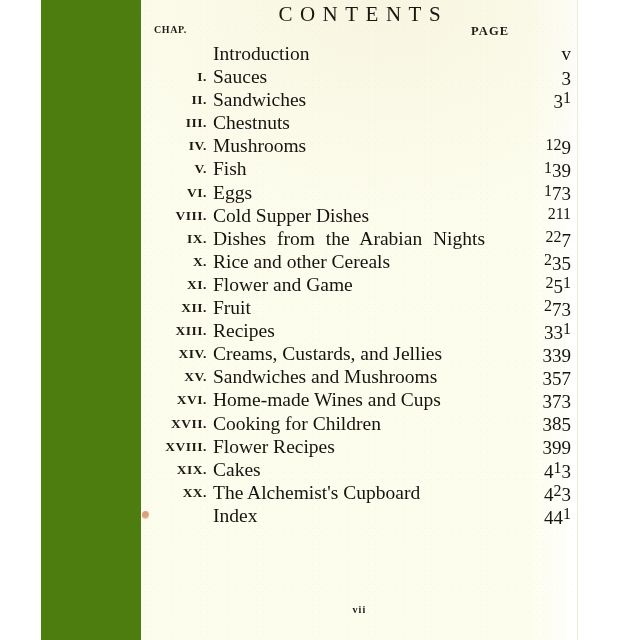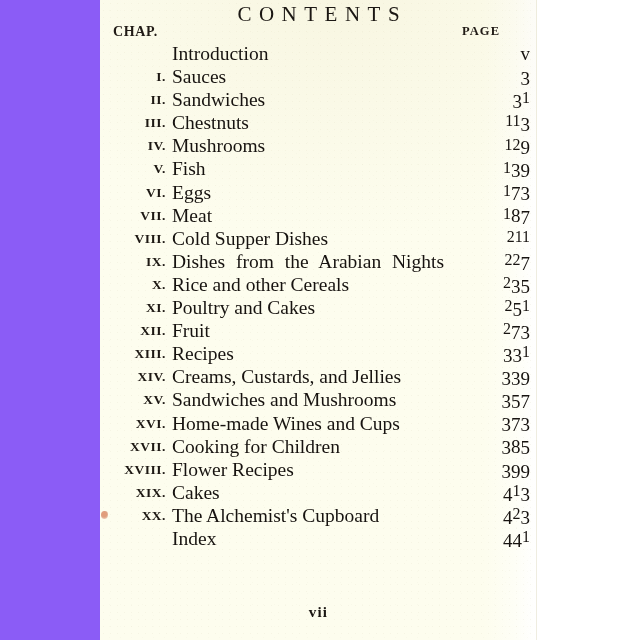--- a/index.html
+++ b/index.html
@@ -12,21 +12,22 @@
     height: 640px;
     overflow: hidden;
     font-family: "Liberation Serif", "DejaVu Serif", serif;
     -webkit-font-smoothing: antialiased;
   }
 
   #page {
     position: relative;
     width: 524px;
     height: 640px;
-    background: #8b5cf6;
+    background: #4d7c0f;
+    margin-left: 41px;
   }
 
   
   #paper {
     position: absolute;
     left: 100px;
     top: 0;
     width: 437px;
     height: 640px;
     background:
@@ -70,31 +71,31 @@
     text-indent: 7.5px;
     color: #1b1713;
     white-space: nowrap;
   }
 
   
   #chap-head {
     position: absolute;
     left: 113px;
     top: 24px;
-    font-size: 14px;
+    font-size: 10px;
     letter-spacing: 0.6px;
     color: #211b16;
     font-weight: 600;
   }
   #page-head {
     position: absolute;
     left: 430px;
     top: 24px;
     width: 102px;
-    text-align: center;
+    text-align: left;
     font-size: 12.5px;
     letter-spacing: 1.1px;
     color: #211b16;
     font-weight: 600;
   }
 
   
   #entries {
     position: absolute;
     left: 100px;
@@ -145,21 +146,21 @@
   .pg .osf-x { position: relative; top: -0.18em; font-size: 0.84em; }
   .pg .osf-d { position: relative; top: 0.10em; }
 
   
   #folio {
     position: absolute;
     left: 100px;
     top: 604px;
     width: 437px;
     text-align: center;
-    font-size: 15px;
+    font-size: 10px;
     letter-spacing: 1.2px;
     color: #1b1713;
     font-weight: 600;
   }
 
   
   #foxing {
     position: absolute;
     left: 101px;
     top: 511px;
@@ -210,60 +211,54 @@
         <span class="pg"><span class="osf-d">3</span></span>
       </div>
       <div class="entry">
         <span class="num">II.</span>
         <span class="ttl">Sandwiches</span>
         <span class="pg"><span class="osf-d">3</span><span class="osf-x">1</span></span>
       </div>
       <div class="entry">
         <span class="num">III.</span>
         <span class="ttl">Chestnuts</span>
-        <span class="pg"><span class="osf-x">1</span><span class="osf-x">1</span><span class="osf-d">3</span></span>
       </div>
       <div class="entry">
         <span class="num">IV.</span>
         <span class="ttl">Mushrooms</span>
         <span class="pg"><span class="osf-x">1</span><span class="osf-x">2</span><span class="osf-d">9</span></span>
       </div>
       <div class="entry">
         <span class="num">V.</span>
         <span class="ttl">Fish</span>
         <span class="pg"><span class="osf-x">1</span><span class="osf-d">3</span><span class="osf-d">9</span></span>
       </div>
       <div class="entry">
         <span class="num">VI.</span>
         <span class="ttl">Eggs</span>
         <span class="pg"><span class="osf-x">1</span><span class="osf-d">7</span><span class="osf-d">3</span></span>
       </div>
       <div class="entry">
-        <span class="num">VII.</span>
-        <span class="ttl">Meat</span>
-        <span class="pg"><span class="osf-x">1</span>8<span class="osf-d">7</span></span>
-      </div>
-      <div class="entry">
         <span class="num">VIII.</span>
         <span class="ttl">Cold Supper Dishes</span>
         <span class="pg"><span class="osf-x">2</span><span class="osf-x">1</span><span class="osf-x">1</span></span>
       </div>
       <div class="entry">
         <span class="num">IX.</span>
         <span class="ttl wide">Dishes from the Arabian Nights</span>
         <span class="pg"><span class="osf-x">2</span><span class="osf-x">2</span><span class="osf-d">7</span></span>
       </div>
       <div class="entry">
         <span class="num">X.</span>
         <span class="ttl">Rice and other Cereals</span>
         <span class="pg"><span class="osf-x">2</span><span class="osf-d">3</span><span class="osf-d">5</span></span>
       </div>
       <div class="entry">
         <span class="num">XI.</span>
-        <span class="ttl">Poultry and Cakes</span>
+        <span class="ttl">Flower and Game</span>
         <span class="pg"><span class="osf-x">2</span><span class="osf-d">5</span><span class="osf-x">1</span></span>
       </div>
       <div class="entry">
         <span class="num">XII.</span>
         <span class="ttl">Fruit</span>
         <span class="pg"><span class="osf-x">2</span><span class="osf-d">7</span><span class="osf-d">3</span></span>
       </div>
       <div class="entry">
         <span class="num">XIII.</span>
         <span class="ttl">Recipes</span>

